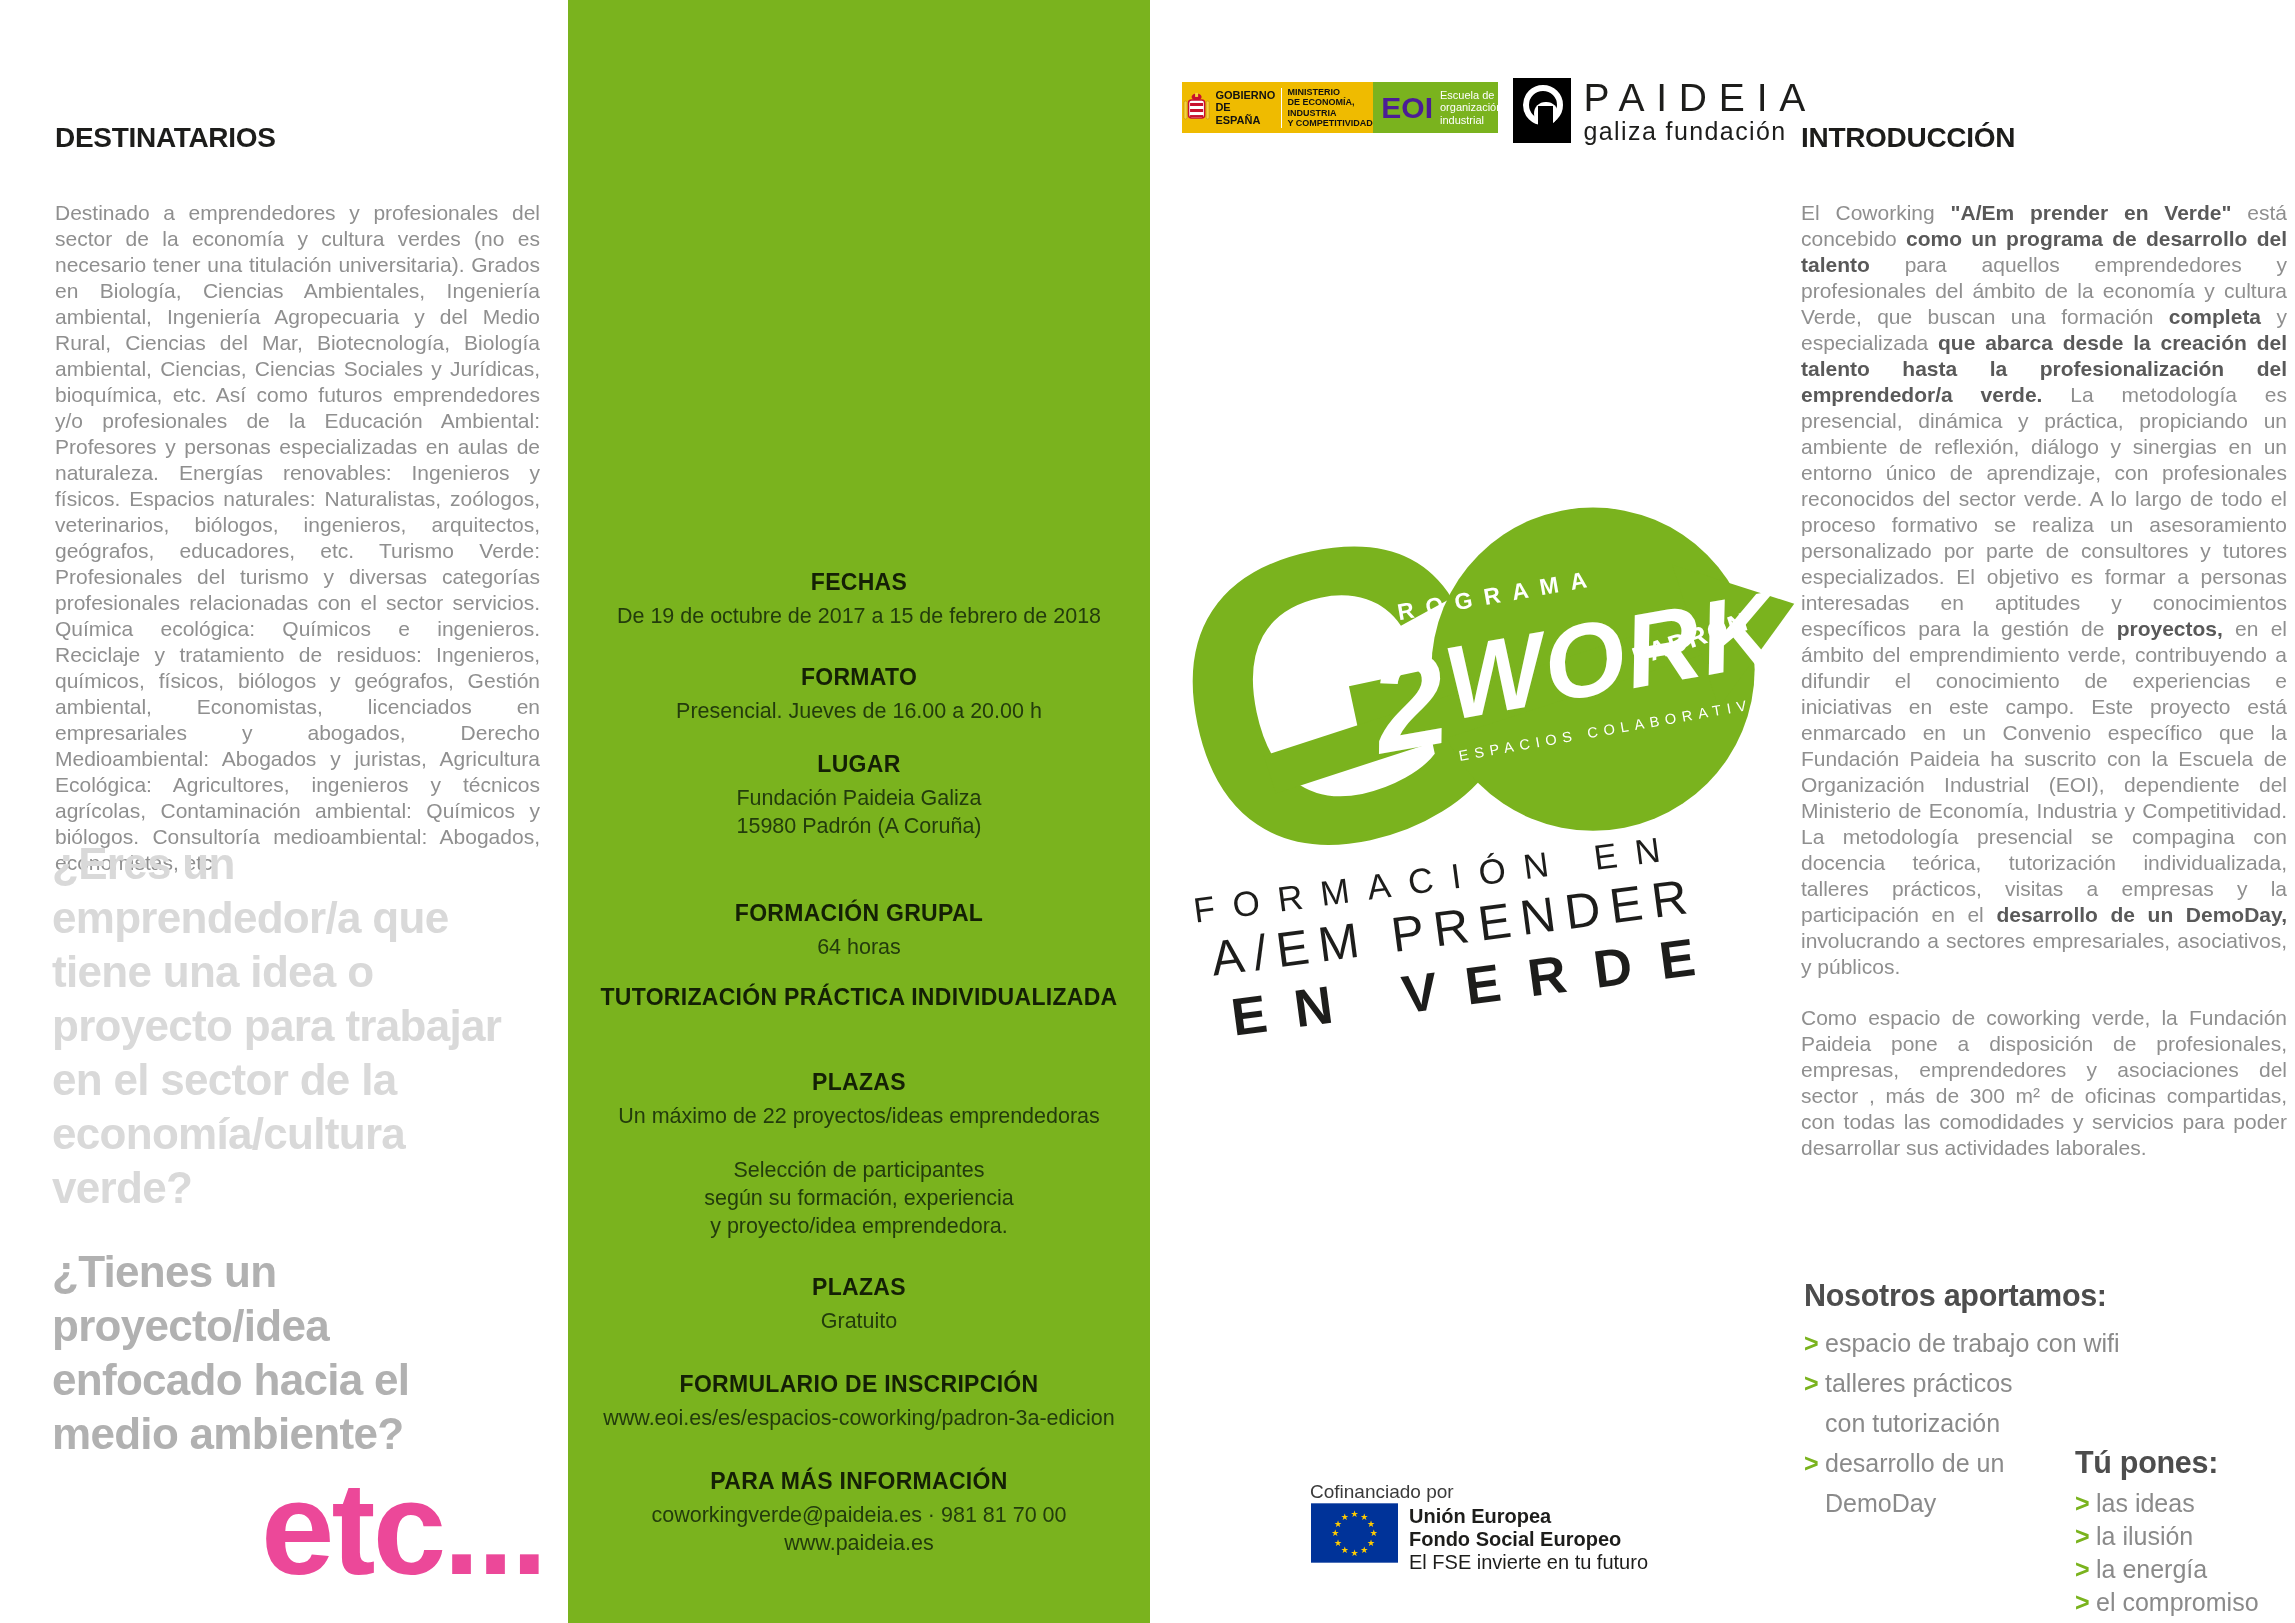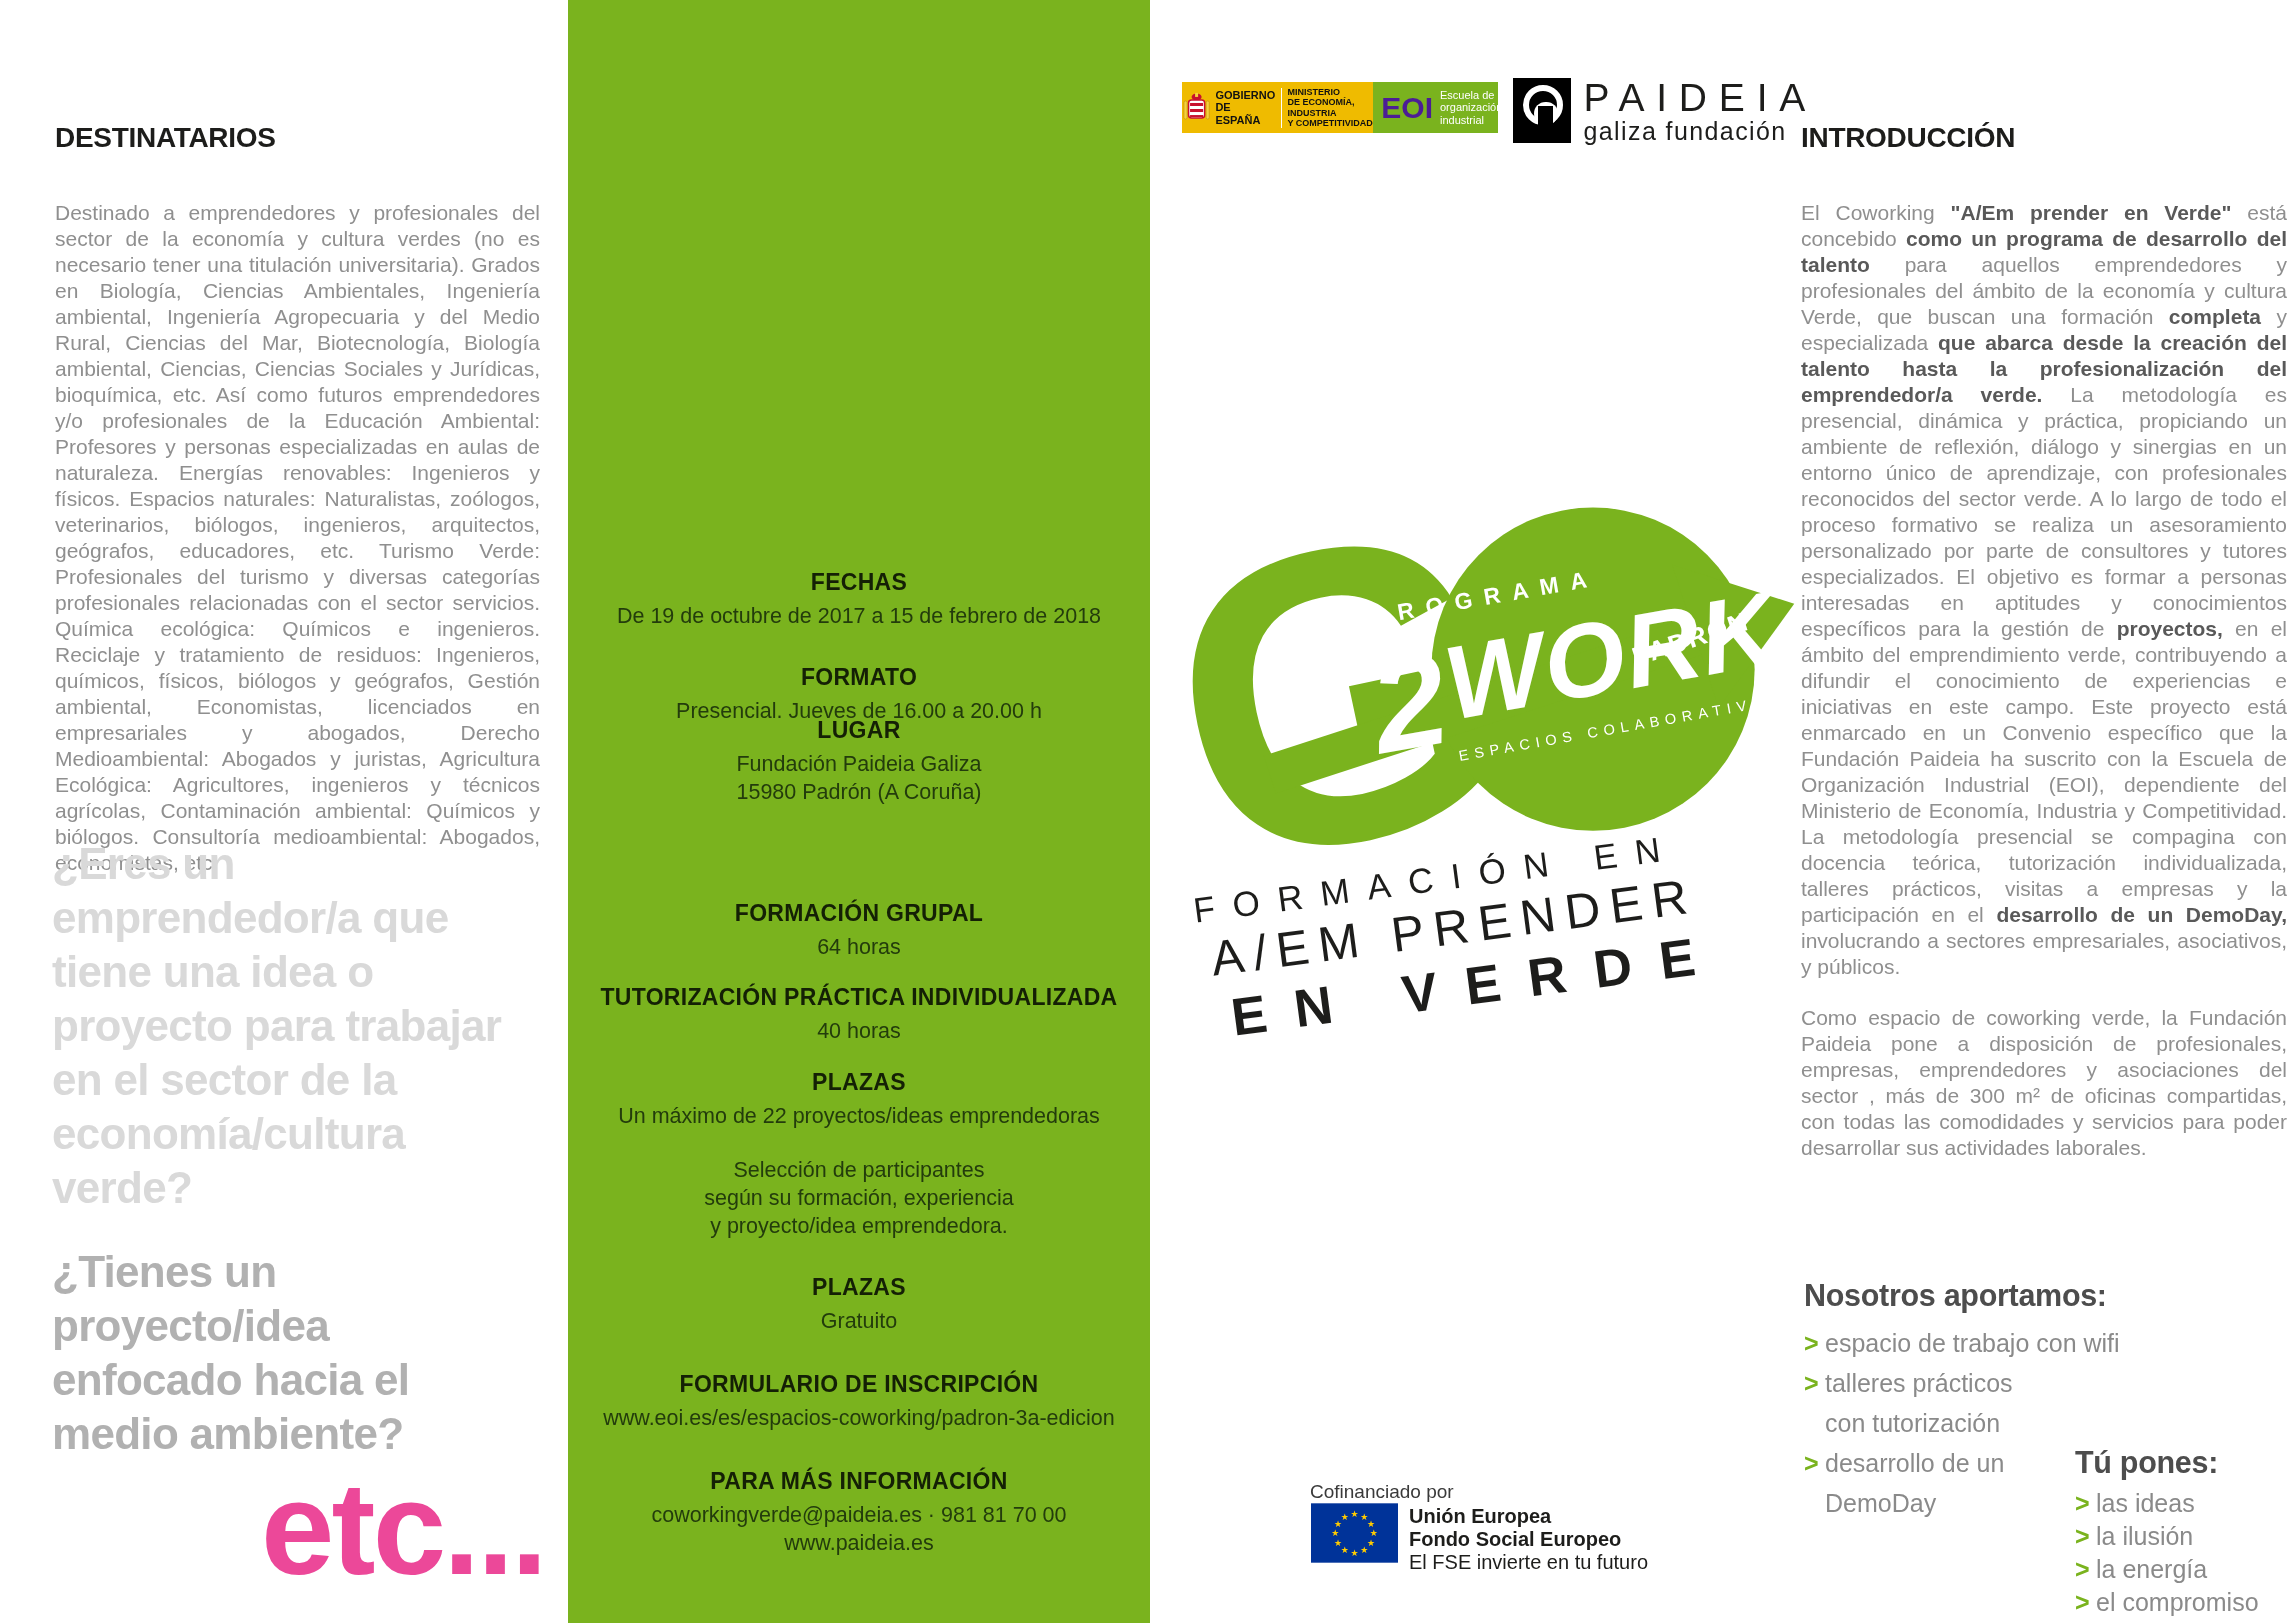--- a/index.html
+++ b/index.html
@@ -98,34 +98,33 @@
   <div class="gsec" style="top:568px;">
     <h3>FECHAS</h3>
     <div class="gl">De 19 de octubre de 2017 a 15 de febrero de 2018</div>
   </div>
 
   <div class="gsec" style="top:663px;">
     <h3>FORMATO</h3>
     <div class="gl">Presencial. Jueves de 16.00 a 20.00 h</div>
   </div>
 
-  <div class="gsec" style="top:716px;">
+  <div class="gsec" style="top:750px;">
     <h3>LUGAR</h3>
     <div class="gl">Fundación Paideia Galiza</div>
     <div class="gl">15980 Padrón (A Coruña)</div>
   </div>
 
   <div class="gsec" style="top:899px;">
     <h3>FORMACIÓN GRUPAL</h3>
     <div class="gl">64 horas</div>
   </div>
 
   <div class="gsec" style="top:983px;">
     <h3>TUTORIZACIÓN PRÁCTICA INDIVIDUALIZADA</h3>
-    <div class="gl">40 horas</div>
   </div>
 
   <div class="gsec" style="top:1068px;">
     <h3>PLAZAS</h3>
     <div class="gl">Un máximo de 22 proyectos/ideas emprendedoras</div>
   </div>
 
   <div class="gsec" style="top:1156px;">
     <div class="gl">Selección de participantes</div>
     <div class="gl">según su formación, experiencia</div>

